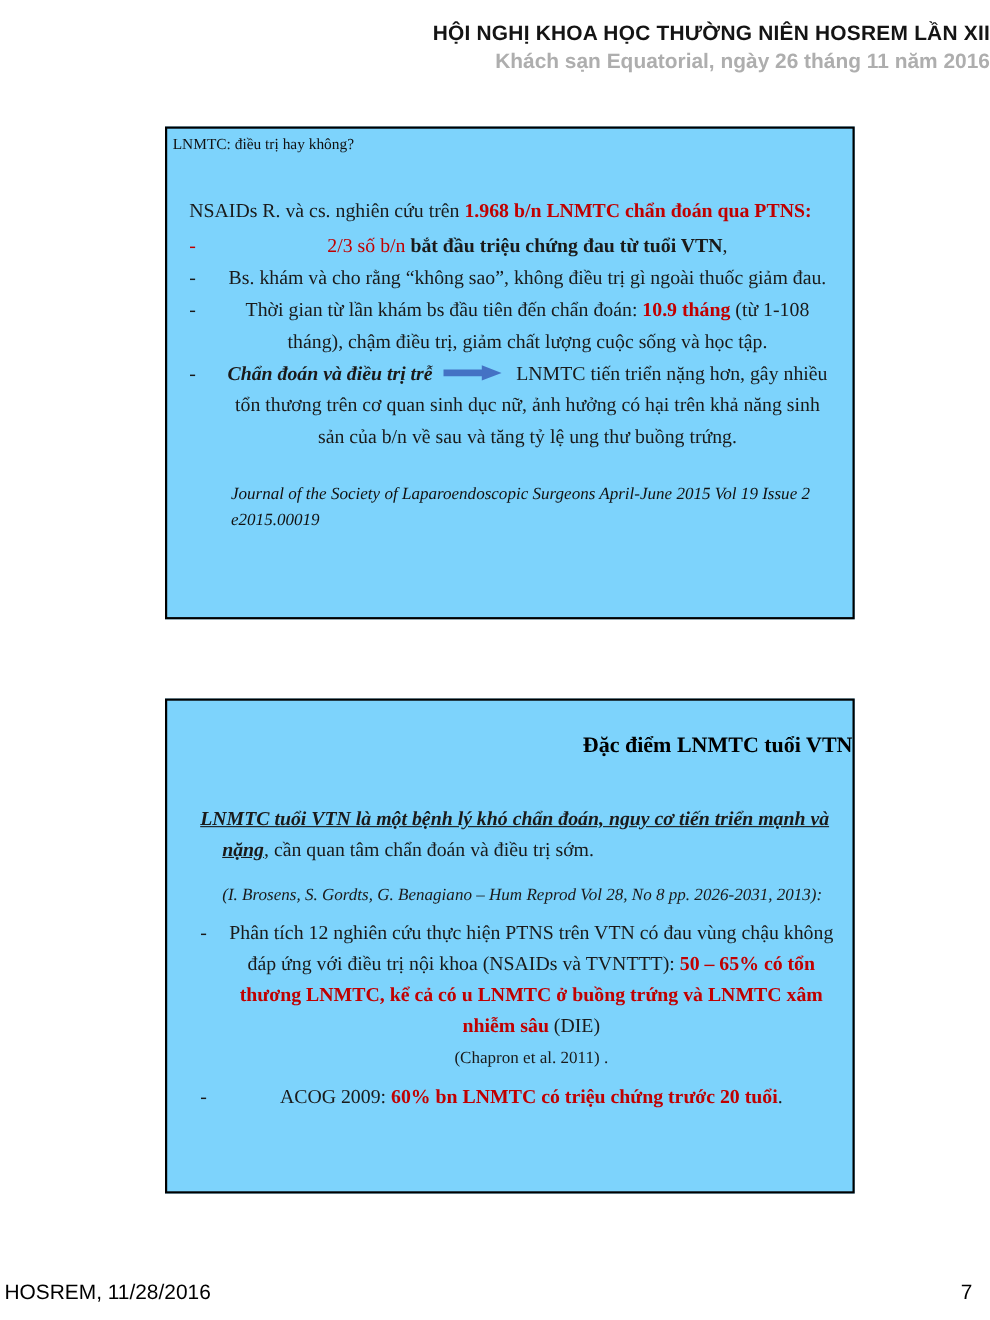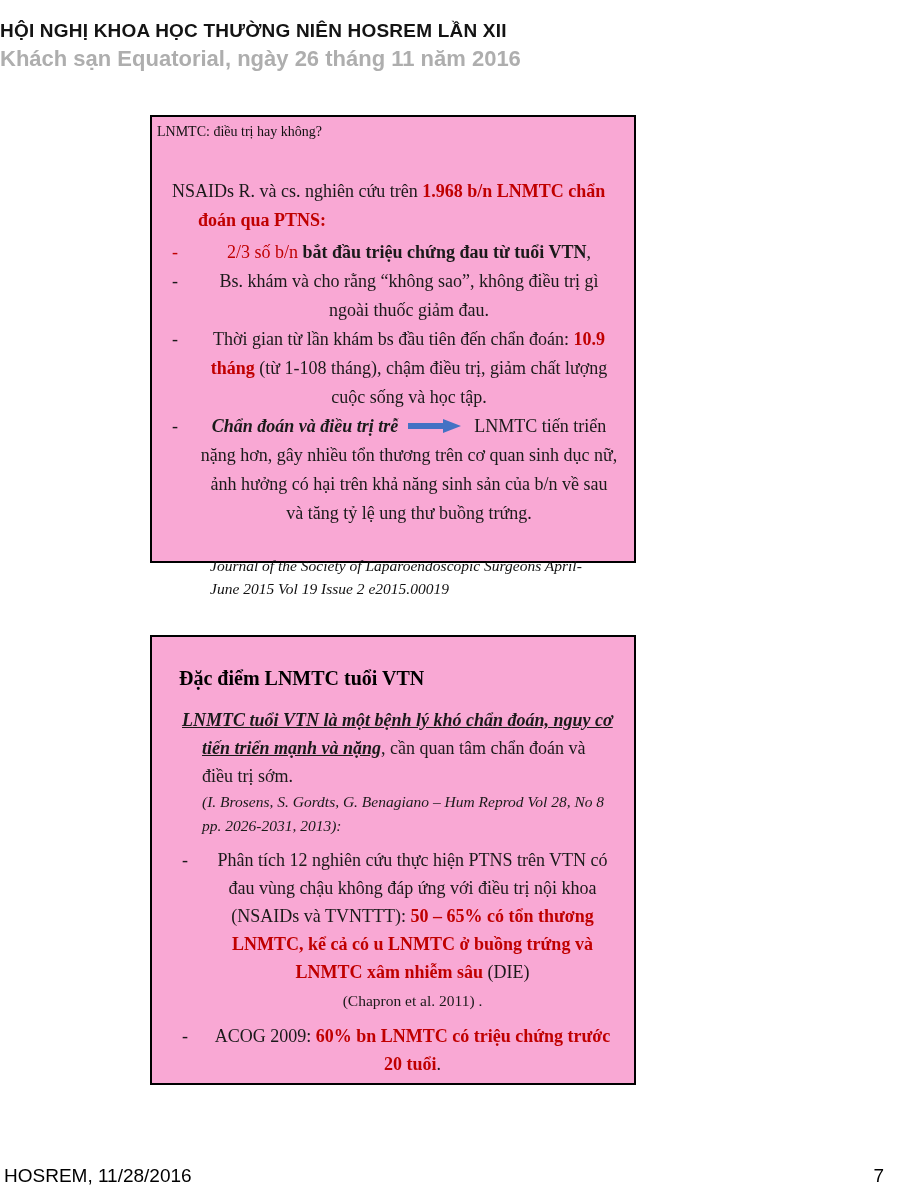--- a/index.html
+++ b/index.html
@@ -5,30 +5,30 @@
   html, body { margin:0; padding:0; }
   body {
     width:900px; height:1200px; position:relative;
     background:#ffffff; overflow:hidden;
     font-family:"Liberation Serif", serif; color:#1a1a1a;
   }
 
   
   .page-header {
     position:absolute; top:20px; left:0; right:0;
-    text-align:left;
+    text-align:right;
     font-family:"Liberation Sans", sans-serif; font-weight:bold;
   }
   .hdr-line1 { font-size:19px; color:#141414; letter-spacing:0.2px; }
-  .hdr-line2 { font-size:22px; color:var(--subtitle_gray, #aeaeae); margin-top:4px; }
+  .hdr-line2 { font-size:19px; color:var(--subtitle_gray, #aeaeae); margin-top:4px; }
 
   
   .slide {
-    position:absolute; left:150px; width:486px;
-    border:2px solid #000; background:#f9a8d4; box-sizing:border-box;
+    position:absolute; left:150px; width:627px;
+    border:2px solid #000; background:#7dd3fc; box-sizing:border-box;
   }
   .slide-1 { top:115px; height:448px; }
   .slide-2 { top:635px; height:450px; }
 
   .slide-label { font-size:14px; margin:7px 0 0 5px; color:#111; }
 
   
   .s1-body { margin:37px 16px 0 20px; font-size:18px; line-height:29px; }
   .s1-intro { margin:0; padding-left:26px; text-indent:-26px; }
   .bullets { margin-top:3px; }
@@ -41,26 +41,26 @@
   .bi   { font-weight:bold; font-style:italic; }
 
   .arrow-icon { display:inline-block; vertical-align:-2px; margin:0 12px 0 10px; }
 
   .s1-citation {
     margin:26px 30px 0 58px; font-style:italic;
     font-size:15.5px; line-height:23px; color:#111;
   }
 
   
-  .s2-heading { margin:30px 0 0 27px; font-size:20px; font-weight:bold; color:#000; }
+  .s2-heading { margin:30px 0 0 27px; font-size:20px; font-weight:bold; color:#000;text-align:right; }
   .s2-body { margin:0 16px 0 30px; font-size:18px; line-height:28px; }
-  .s2-lead { margin:16px 0 0 0; padding-left:20px; text-indent:-20px; }
+  .s2-lead { margin:40px 0 0 0; padding-left:20px; text-indent:-20px; }
   .lead-emph { font-weight:bold; font-style:italic; text-decoration:underline; }
   .s2-lead-cite {
-    margin:0 0 0 20px; font-style:italic; font-size:15.5px; line-height:24px;
+    margin:16px 0 0 20px; font-style:italic; font-size:15.5px; line-height:24px;
   }
   .s2-bullets { margin-top:8px; }
   .s2-bullets .marker { flex:0 0 25px; width:25px; }
   .inline-cite { font-size:15.5px; }
   .s2-bullet-acog { margin-top:7px; }
 
   
   .page-footer {
     position:absolute; left:0; right:0; top:1165px;
     font-family:"Liberation Sans", sans-serif; font-size:19px; color:#000;

